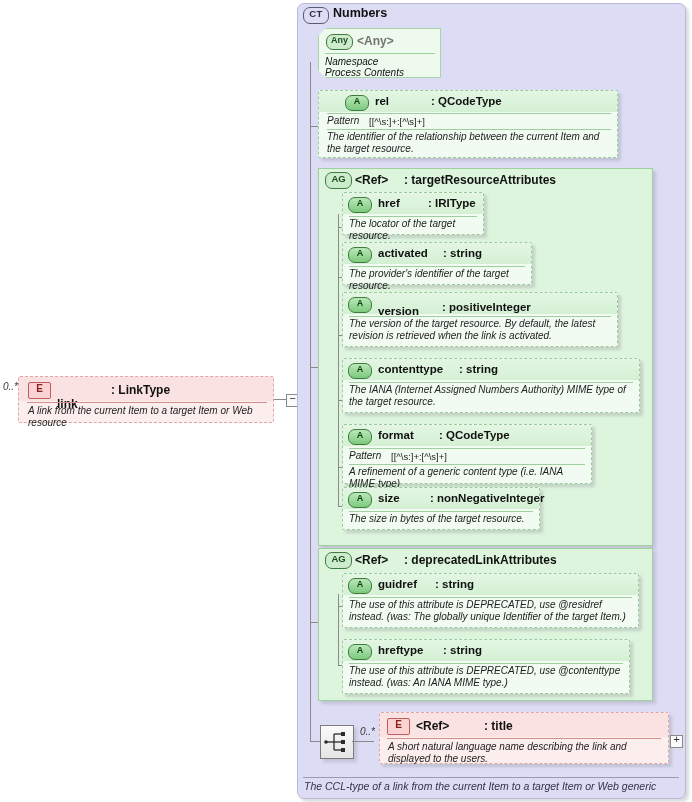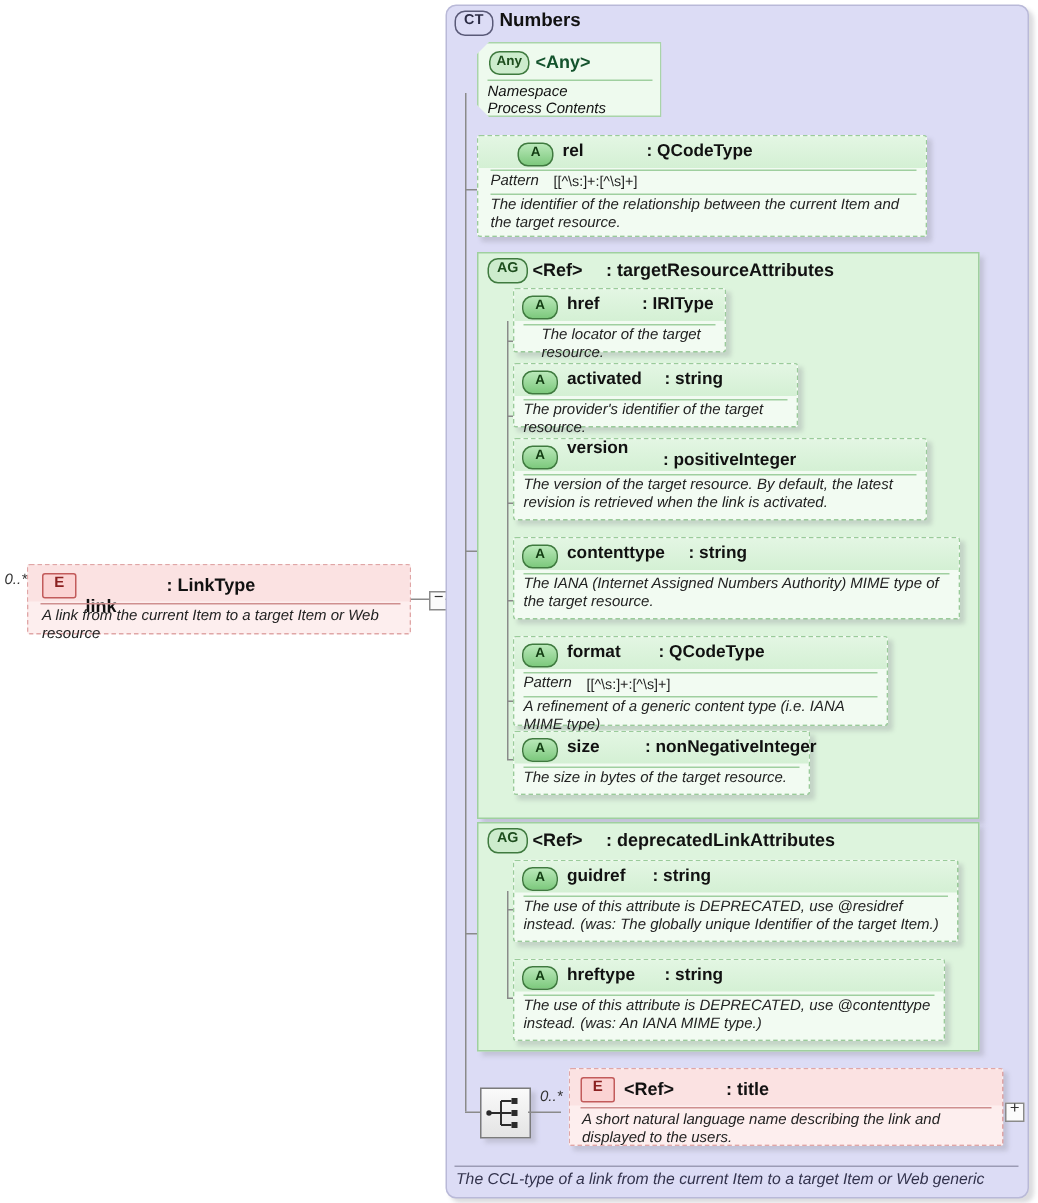--- a/index.html
+++ b/index.html
@@ -96,21 +96,21 @@
     border:1px solid #a9d4a9;
     clip-path:polygon(0 8px, 8px 0, 100% 0, 100% 100%, 8px 100%, 0 calc(100% - 8px));
   }
   .any-badge{
     position:absolute;width:25px;height:14px;
     border:1.5px solid #3f7a3f;border-radius:7px;
     background:#cdeccd;
     font-size:9px;font-weight:bold;color:#1d4d1d;
     text-align:center;line-height:11px;
   }
-  .any-title{position:absolute;font-size:12px;font-weight:bold;color:#14532d;text-align:right;}
+  .any-title{position:absolute;font-size:12px;font-weight:bold;color:#737373;text-align:right;}
   .any-k{position:absolute;font-style:italic;font-size:10px;color:#111;white-space:nowrap;}
   .any-v{position:absolute;font-size:10px;font-weight:bold;color:#111;white-space:nowrap;margin-top:44px;}
 
   
   .elem-card{
     background:#fdeeee;
     border:1.5px dashed #e0a6a6;
     border-radius:2px;
   }
   .elem-head{position:absolute;left:0;top:0;right:0;background:#fbe2e2;}
@@ -203,38 +203,38 @@
 
   <div class="vline" style="left:338px;top:214px;height:292px;"></div>
 
   <div class="hline" style="left:338px;top:227px;width:8px;"></div>
   <div class="box attr-card shadow" style="left:342px;top:192px;width:142px;height:43px;">
     <div class="attr-head" style="height:21px;"></div>
     <div class="a-badge" style="left:5px;top:4px;">A</div>
     <div class="a-name" style="left:35px;top:4px;">href</div>
     <div class="a-type" style="left:85px;top:4px;">: IRIType</div>
     <div class="sep" style="left:6px;top:23px;width:128px;"></div>
-    <div class="doc" style="left:6px;top:25px;width:132px;margin-left:12px;">The locator of the target resource.</div>
+    <div class="doc" style="left:6px;top:25px;width:132px;">The locator of the target resource.</div>
   </div>
 
   <div class="hline" style="left:338px;top:277px;width:8px;"></div>
   <div class="box attr-card shadow" style="left:342px;top:242px;width:190px;height:43px;">
     <div class="attr-head" style="height:21px;"></div>
     <div class="a-badge" style="left:5px;top:4px;">A</div>
     <div class="a-name" style="left:35px;top:4px;">activated</div>
     <div class="a-type" style="left:100px;top:4px;">: string</div>
     <div class="sep" style="left:6px;top:23px;width:176px;"></div>
     <div class="doc" style="left:6px;top:25px;width:180px;">The  provider's identifier of the target resource.</div>
   </div>
 
   <div class="hline" style="left:338px;top:335px;width:8px;"></div>
   <div class="box attr-card shadow" style="left:342px;top:292px;width:276px;height:55px;">
     <div class="attr-head" style="height:21px;"></div>
     <div class="a-badge" style="left:5px;top:4px;">A</div>
-    <div class="a-name" style="left:35px;top:0;">version</div>
+    <div class="a-name" style="left:35px;top:12px;">version</div>
     <div class="a-type" style="left:99px;top:8px;">: positiveInteger</div>
     <div class="sep" style="left:6px;top:23px;width:262px;"></div>
     <div class="doc" style="left:6px;top:25px;width:266px;">The version of the target resource. By default, the latest revision is retrieved when the link is activated.</div>
   </div>
 
   <div class="hline" style="left:338px;top:400px;width:8px;"></div>
   <div class="box attr-card shadow" style="left:342px;top:358px;width:298px;height:55px;">
     <div class="attr-head" style="height:21px;"></div>
     <div class="a-badge" style="left:5px;top:4px;">A</div>
     <div class="a-name" style="left:35px;top:4px;">contenttype</div>

